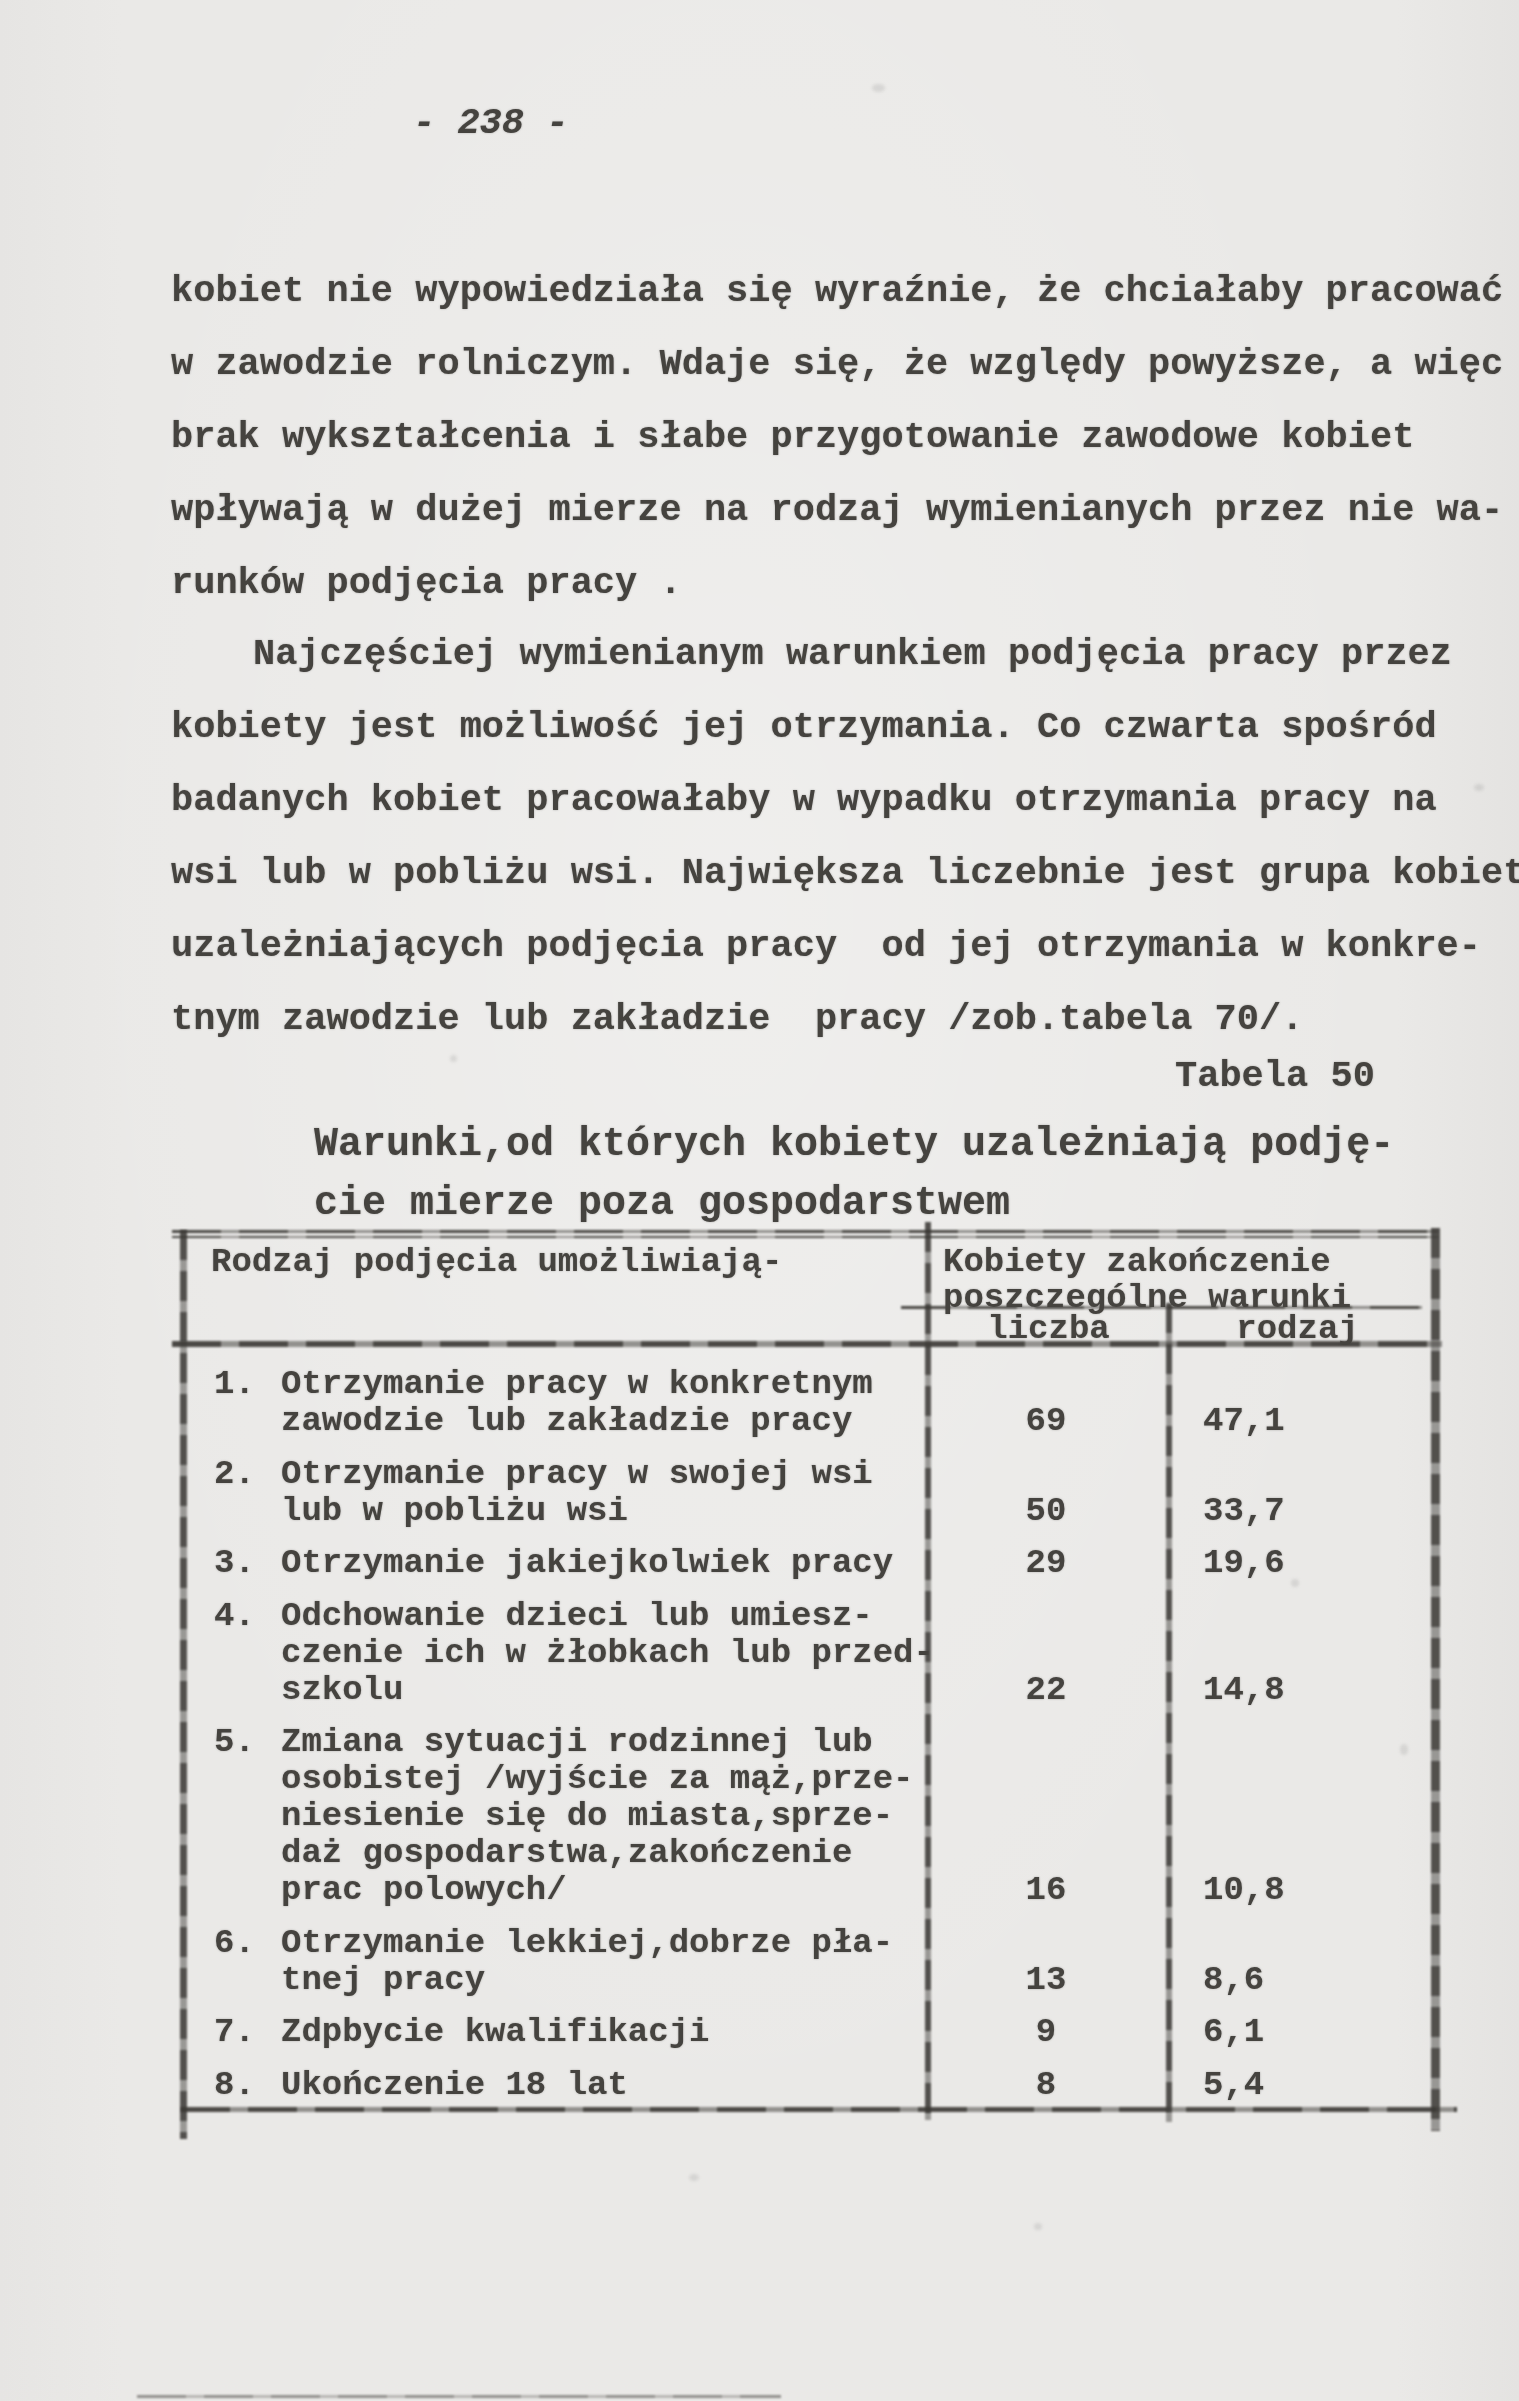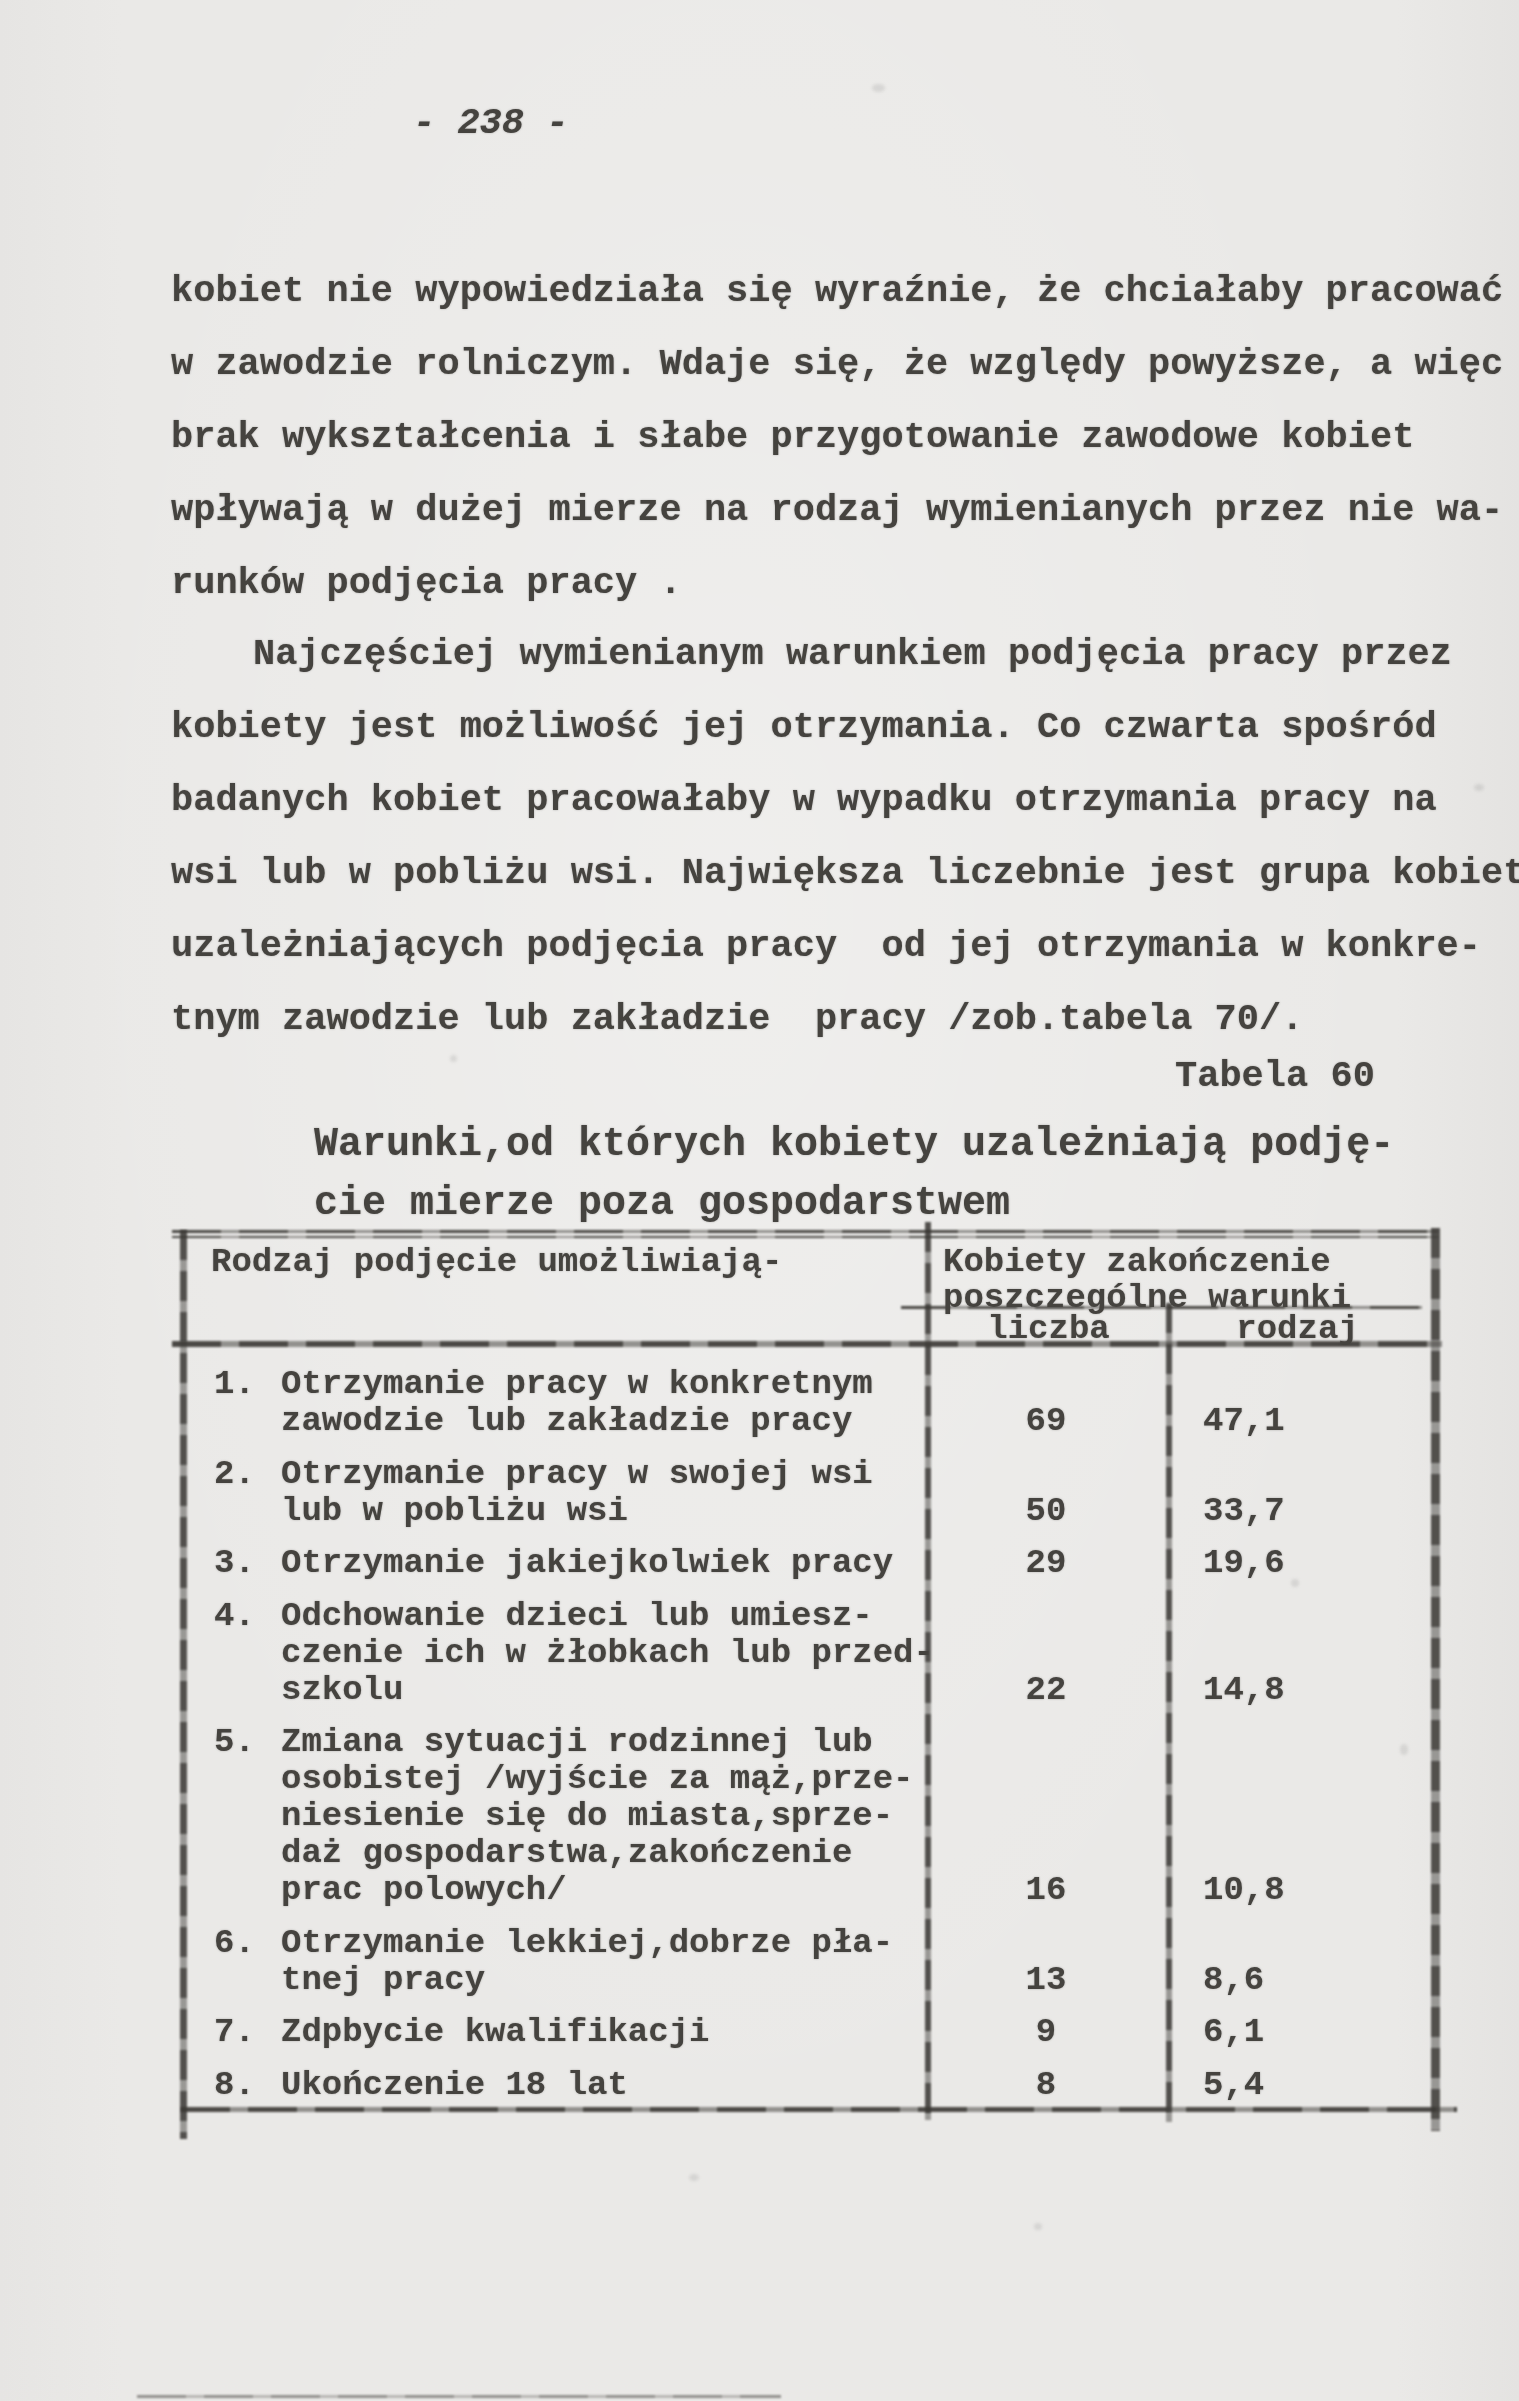--- a/index.html
+++ b/index.html
@@ -43,35 +43,35 @@
 <body>
 
 <div class="page">
 
   <div class="ink page-num" style="left:413px;top:102px;font-style:italic;">- 238 -</div>
 
   <div class="ink body-text" style="left:171px;top:255px;"><div class="tline">kobiet nie wypowiedziała się wyraźnie, że chciałaby pracować</div><div class="tline">w zawodzie rolniczym. Wdaje się, że względy powyższe, a więc</div><div class="tline">brak wykształcenia i słabe przygotowanie zawodowe kobiet</div><div class="tline">wpływają w dużej mierze na rodzaj wymienianych przez nie wa-</div><div class="tline">runków podjęcia pracy .</div></div>
 
   <div class="ink body-text" style="left:171px;top:618px;"><div class="tline" style="padding-left: 82px;">Najczęściej wymienianym warunkiem podjęcia pracy przez</div><div class="tline">kobiety jest możliwość jej otrzymania. Co czwarta spośród</div><div class="tline">badanych kobiet pracowałaby w wypadku otrzymania pracy na</div><div class="tline">wsi lub w pobliżu wsi. Największa liczebnie jest grupa kobiet</div><div class="tline">uzależniających podjęcia pracy  od jej otrzymania w konkre-</div><div class="tline">tnym zawodzie lub zakładzie  pracy /zob.tabela 70/.</div></div>
 
-  <div class="ink tabela-label" style="left:1175px;top:1055px;">Tabela 60</div>
+  <div class="ink tabela-label" style="left:1175px;top:1055px;">Tabela 50</div>
 
   <div class="ink caption" style="left:314px;top:1115px;"><div class="tline">Warunki,od których kobiety uzależniają podję-</div><div class="tline">cie mierze poza gospodarstwem</div></div>
 
   <div class="rule h-rule" style="left:172px;top:1230px;width:1266px;height:2.8px;"></div>
   <div class="rule h-rule" style="left:172px;top:1236px;width:1266px;height:2.1px;"></div>
   <div class="rule v-rule" style="left:180px;top:1230px;width:7px;height:909px;"></div>
   <div class="rule v-rule" style="left:1431px;top:1228px;width:9.1px;height:903px;"></div>
   <div class="rule v-rule" style="left:925px;top:1222px;width:5.6px;height:898px;"></div>
   <div class="rule v-rule" style="left:1166px;top:1303px;width:5.6px;height:819px;"></div>
   <div class="rule h-rule" style="left:901px;top:1306px;width:521px;height:2.8px;"></div>
   <div class="rule h-rule" style="left:172px;top:1341px;width:1270px;height:6.3px;"></div>
   <div class="rule h-rule" style="left:181px;top:2107px;width:1276px;height:4.9px;"></div>
 
-  <div class="ink tbl-text" style="left:211px;top:1244px;"><div class="tline">Rodzaj podjęcie umożliwiają-</div></div>
+  <div class="ink tbl-text" style="left:211px;top:1244px;"><div class="tline">Rodzaj podjęcia umożliwiają-</div></div>
   <div class="ink tbl-text" style="left:943px;top:1244px;"><div class="tline">Kobiety zakończenie</div><div class="tline">poszczególne warunki</div></div>
   <div class="ink tbl-text" style="left:931px;top:1311px;width:235px;text-align:center;">liczba</div>
   <div class="ink tbl-text" style="left:1171px;top:1311px;width:253px;text-align:center;">rodzaj</div>
 
   <div class="ink rows" id="rows"><div class="row"><span class="num">1.</span><div class="cell-text"><div class="tline">Otrzymanie pracy w konkretnym</div><div class="tline">zawodzie lub zakładzie pracy</div></div><div class="cell-liczba">69</div><div class="cell-procent">47,1</div></div><div class="row"><span class="num">2.</span><div class="cell-text"><div class="tline">Otrzymanie pracy w swojej wsi</div><div class="tline">lub w pobliżu wsi</div></div><div class="cell-liczba">50</div><div class="cell-procent">33,7</div></div><div class="row"><span class="num">3.</span><div class="cell-text"><div class="tline">Otrzymanie jakiejkolwiek pracy</div></div><div class="cell-liczba">29</div><div class="cell-procent">19,6</div></div><div class="row"><span class="num">4.</span><div class="cell-text"><div class="tline">Odchowanie dzieci lub umiesz-</div><div class="tline">czenie ich w żłobkach lub przed-</div><div class="tline">szkolu</div></div><div class="cell-liczba">22</div><div class="cell-procent">14,8</div></div><div class="row"><span class="num">5.</span><div class="cell-text"><div class="tline">Zmiana sytuacji rodzinnej lub</div><div class="tline">osobistej /wyjście za mąż,prze-</div><div class="tline">niesienie się do miasta,sprze-</div><div class="tline">daż gospodarstwa,zakończenie</div><div class="tline">prac polowych/</div></div><div class="cell-liczba">16</div><div class="cell-procent">10,8</div></div><div class="row"><span class="num">6.</span><div class="cell-text"><div class="tline">Otrzymanie lekkiej,dobrze pła-</div><div class="tline">tnej pracy</div></div><div class="cell-liczba">13</div><div class="cell-procent">8,6</div></div><div class="row"><span class="num">7.</span><div class="cell-text"><div class="tline">Zdpbycie kwalifikacji</div></div><div class="cell-liczba">9</div><div class="cell-procent">6,1</div></div><div class="row"><span class="num">8.</span><div class="cell-text"><div class="tline">Ukończenie 18 lat</div></div><div class="cell-liczba">8</div><div class="cell-procent">5,4</div></div></div>
 
   <div class="rule h-rule" style="left:137px;top:2395px;width:644px;height:2.8px;opacity:0.55;"></div>
   <div class="speck" style="left:1474px;top:784px;width:9.8px;height:7px;"></div>
   <div class="speck" style="left:872px;top:84px;width:12.7px;height:8.4px;"></div>
   <div class="speck" style="left:1291px;top:1579px;width:8.4px;height:8.4px;"></div>

